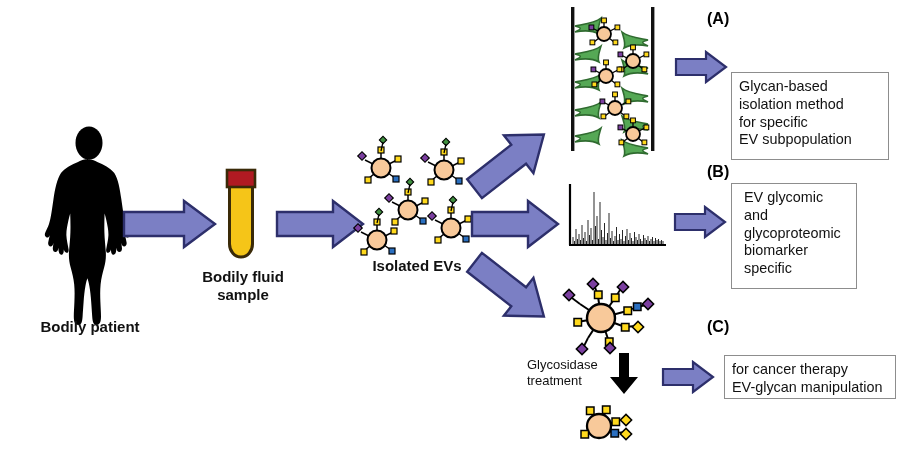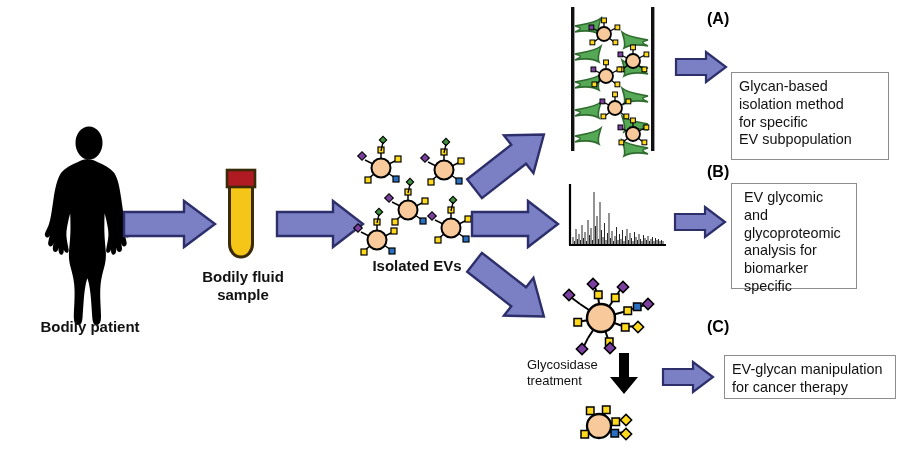--- a/index.html
+++ b/index.html
@@ -278,21 +278,20 @@
   <svg width="54" height="34" viewBox="0 0 54 34">
     <polygon points="2,9 32,9 32,2 52,17 32,32 32,25 2,25" fill="#7b7fc4" stroke="#2d2f6b" stroke-width="2.2" stroke-linejoin="miter"></polygon>
   </svg>
 </div>
 
 <div class="abs panel-tag" style="left:707px;top:163px;">(B)</div>
 
 <div class="abs txtbox" style="left:731px;top:183px;width:126px;height:106px;padding-left:12px;">
   <div>EV glycomic and</div>
   <div>glycoproteomic</div>
-  <div>analysis for</div>
   <div>biomarker</div>
   <div>specific</div>
 </div>
 
 <div class="abs" style="left:565px;top:283px;">
   <svg width="86" height="70" viewBox="0 0 86 70">
     <g transform="translate(36,35)">
       <g stroke="#000" stroke-width="2">
         <line x1="0" y1="0" x2="-3" y2="-22"></line>
         <line x1="0" y1="0" x2="14" y2="-20"></line>
@@ -388,15 +387,15 @@
 
 <div class="abs" style="left:661px;top:360px;">
   <svg width="54" height="34" viewBox="0 0 54 34">
     <polygon points="2,9 32,9 32,2 52,17 32,32 32,25 2,25" fill="#7b7fc4" stroke="#2d2f6b" stroke-width="2.2" stroke-linejoin="miter"></polygon>
   </svg>
 </div>
 
 <div class="abs panel-tag" style="left:707px;top:318px;">(C)</div>
 
 <div class="abs txtbox" style="left:724px;top:355px;width:172px;height:44px;">
+  <div>for cancer therapy</div>
   <div>EV-glycan manipulation</div>
-  <div>for cancer therapy</div>
 </div>
 
 </body></html>

